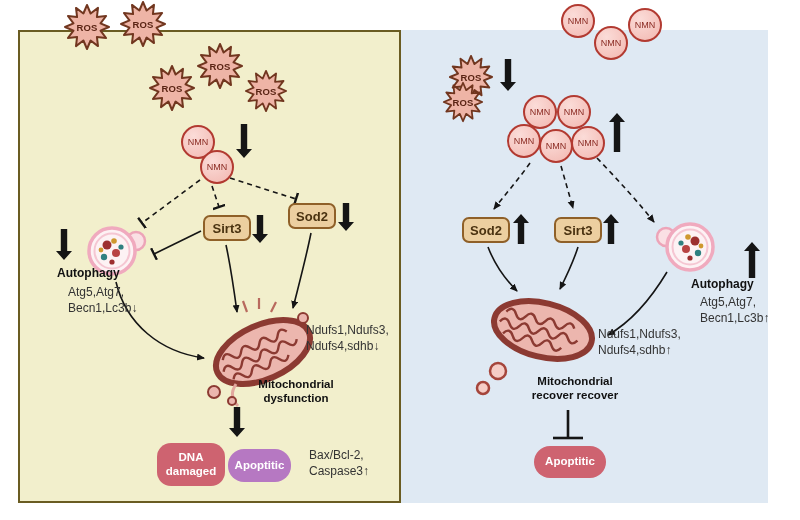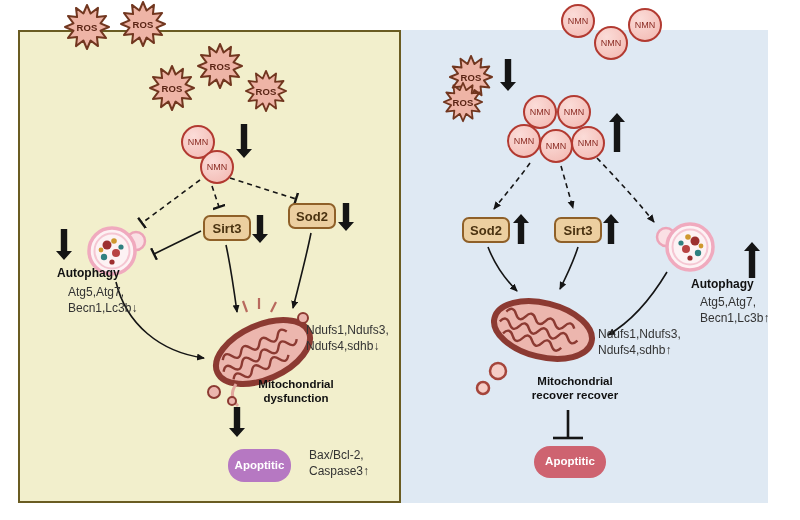--- a/index.html
+++ b/index.html
@@ -193,20 +193,24 @@
   <div class="genes" style="left:306px;top:323px">
     <span>Ndufs1,Ndufs3,</span>
     <span>Ndufs4,sdhb↓</span>
   </div>
 
   <div class="mlabel" style="left:247px;top:377px;width:98px">
     <span>Mitochondrial</span>
     <span>dysfunction</span>
   </div>
 
+  <div class="pill" style="left:157px;top:443px;width:68px;height:43px;border-radius:14px;background:#ce6370">
+    <span>DNA</span>
+    <span>damaged</span>
+  </div>
   <div class="pill" style="left:228px;top:449px;width:63px;height:33px;border-radius:16px;background:#b678c2">
     <span>Apoptitic</span>
   </div>
   <div class="genes" style="left:309px;top:448px">
     <span>Bax/Bcl-2,</span>
     <span>Caspase3↑</span>
   </div>
 
   <div class="ros" style="left:448px;top:54px;width:46px;height:46px">
     <svg viewBox="0 0 48 48">

